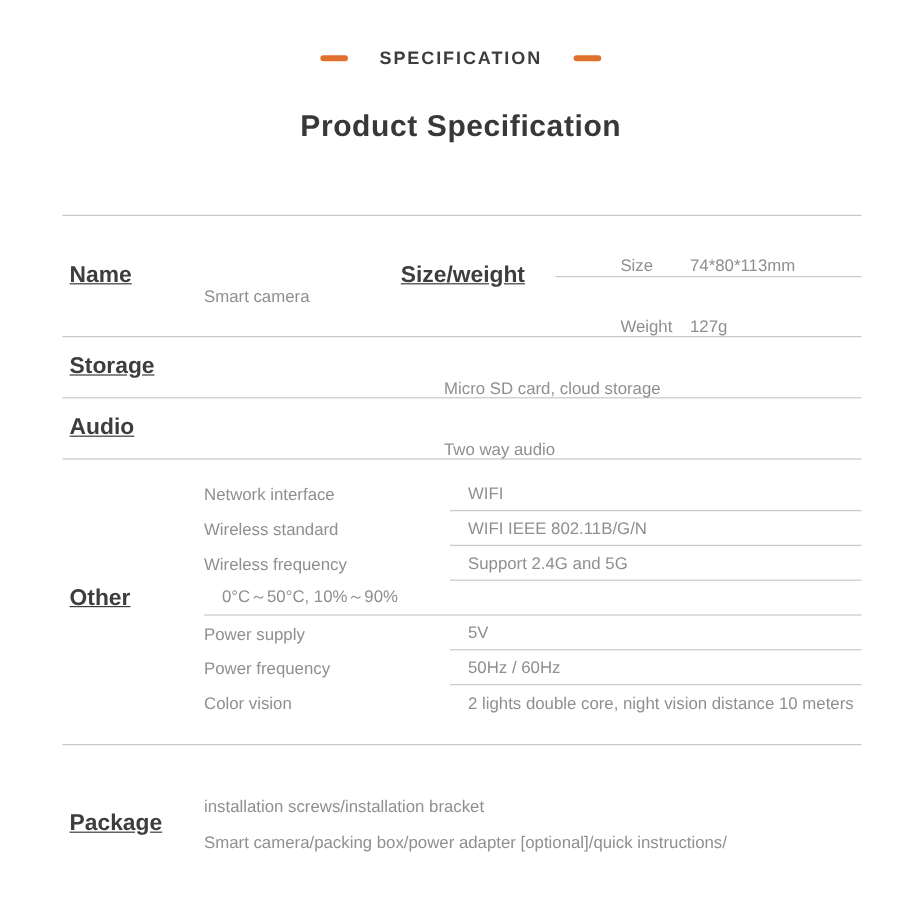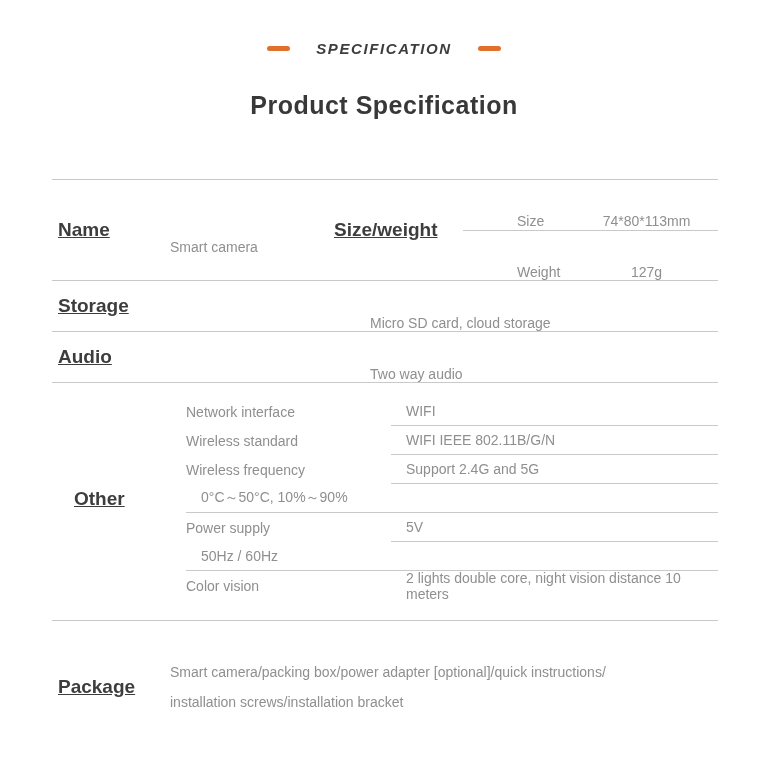--- a/index.html
+++ b/index.html
@@ -18,21 +18,20 @@
     overflow: hidden;
   }
 
   
   .spec-badge {
     margin-top: 40px;
     display: flex;
     justify-content: center;
     align-items: center;
     gap: 26px;
-    font-style: italic;
   }
   .dash {
     width: 23px;
     height: 5px;
     border-radius: 3px;
     background: var(--accent);
   }
   .badge-label {
     font-size: 15px;
     font-weight: bold;
@@ -74,39 +73,39 @@
     display: flex;
     align-items: stretch;
   }
   .row-name .c-name-label { width: 118px; padding-left: 6px; display: flex; align-items: center; }
   .row-name .c-name-value { width: 164px; display: flex; align-items: center; }
   .row-name .c-sw-label   { width: 129px; display: flex; align-items: center; }
   .c-sw-sub { flex: 1; display: flex; flex-direction: column; }
   .c-sw-sub .sub-row { flex: 1; display: flex; align-items: center; }
   .c-sw-sub .sub-row.first { border-bottom: 1px solid var(--line); }
   .c-sw-sub .sub-label { margin-left: 54px; width: 58px; }
-  .c-sw-sub .sub-value { flex: 1; text-align: center; }
+  .c-sw-sub .sub-value { flex: 1; }
 
   
   .row-simple {
     height: 51px;
     border-bottom: 1px solid var(--line);
     display: flex;
     align-items: center;
   }
   .row-simple .c-label { width: 318px; padding-left: 6px; }
   .row-simple .c-value { flex: 1; }
 
   
   .row-other {
     border-bottom: 1px solid var(--line);
     padding: 14px 0 20px;
     display: flex;
   }
-  .row-other .c-label { width: 118px; padding-left: 6px; align-self: center; margin-left: 16px; }
+  .row-other .c-label { width: 118px; padding-left: 6px; align-self: center; }
   .other-specs { flex: 1; display: flex; flex-direction: column; }
   .spec-row { height: 29px; display: flex; gap: 20px; }
   .spec-row .spec-label {
     width: 185px;
     display: flex;
     align-items: center;
     font-size: 14px;
     color: var(--gray);
   }
   .spec-row .spec-value {
@@ -188,30 +187,31 @@
         <span class="spec-value">Support 2.4G and 5G</span>
       </div>
       <div class="spec-row">
         <span class="spec-value">0°C～50°C, 10%～90%</span>
       </div>
       <div class="spec-row">
         <span class="spec-label">Power supply</span>
         <span class="spec-value">5V</span>
       </div>
       <div class="spec-row">
+        <span class="spec-label">Power frequency</span>
         <span class="spec-value">50Hz / 60Hz</span>
       </div>
       <div class="spec-row">
         <span class="spec-label">Color vision</span>
         <span class="spec-value">2 lights double core, night vision distance 10 meters</span>
       </div>
     </div>
   </div>
 
   <div class="row-package">
     <div class="c-label label-cell">Package</div>
     <div class="package-text">
+      <div class="pkg-line">installation screws/installation bracket</div>
       <div class="pkg-line">Smart camera/packing box/power adapter [optional]/quick instructions/</div>
-      <div class="pkg-line">installation screws/installation bracket</div>
     </div>
   </div>
 
 </div>
 
 </body></html>

